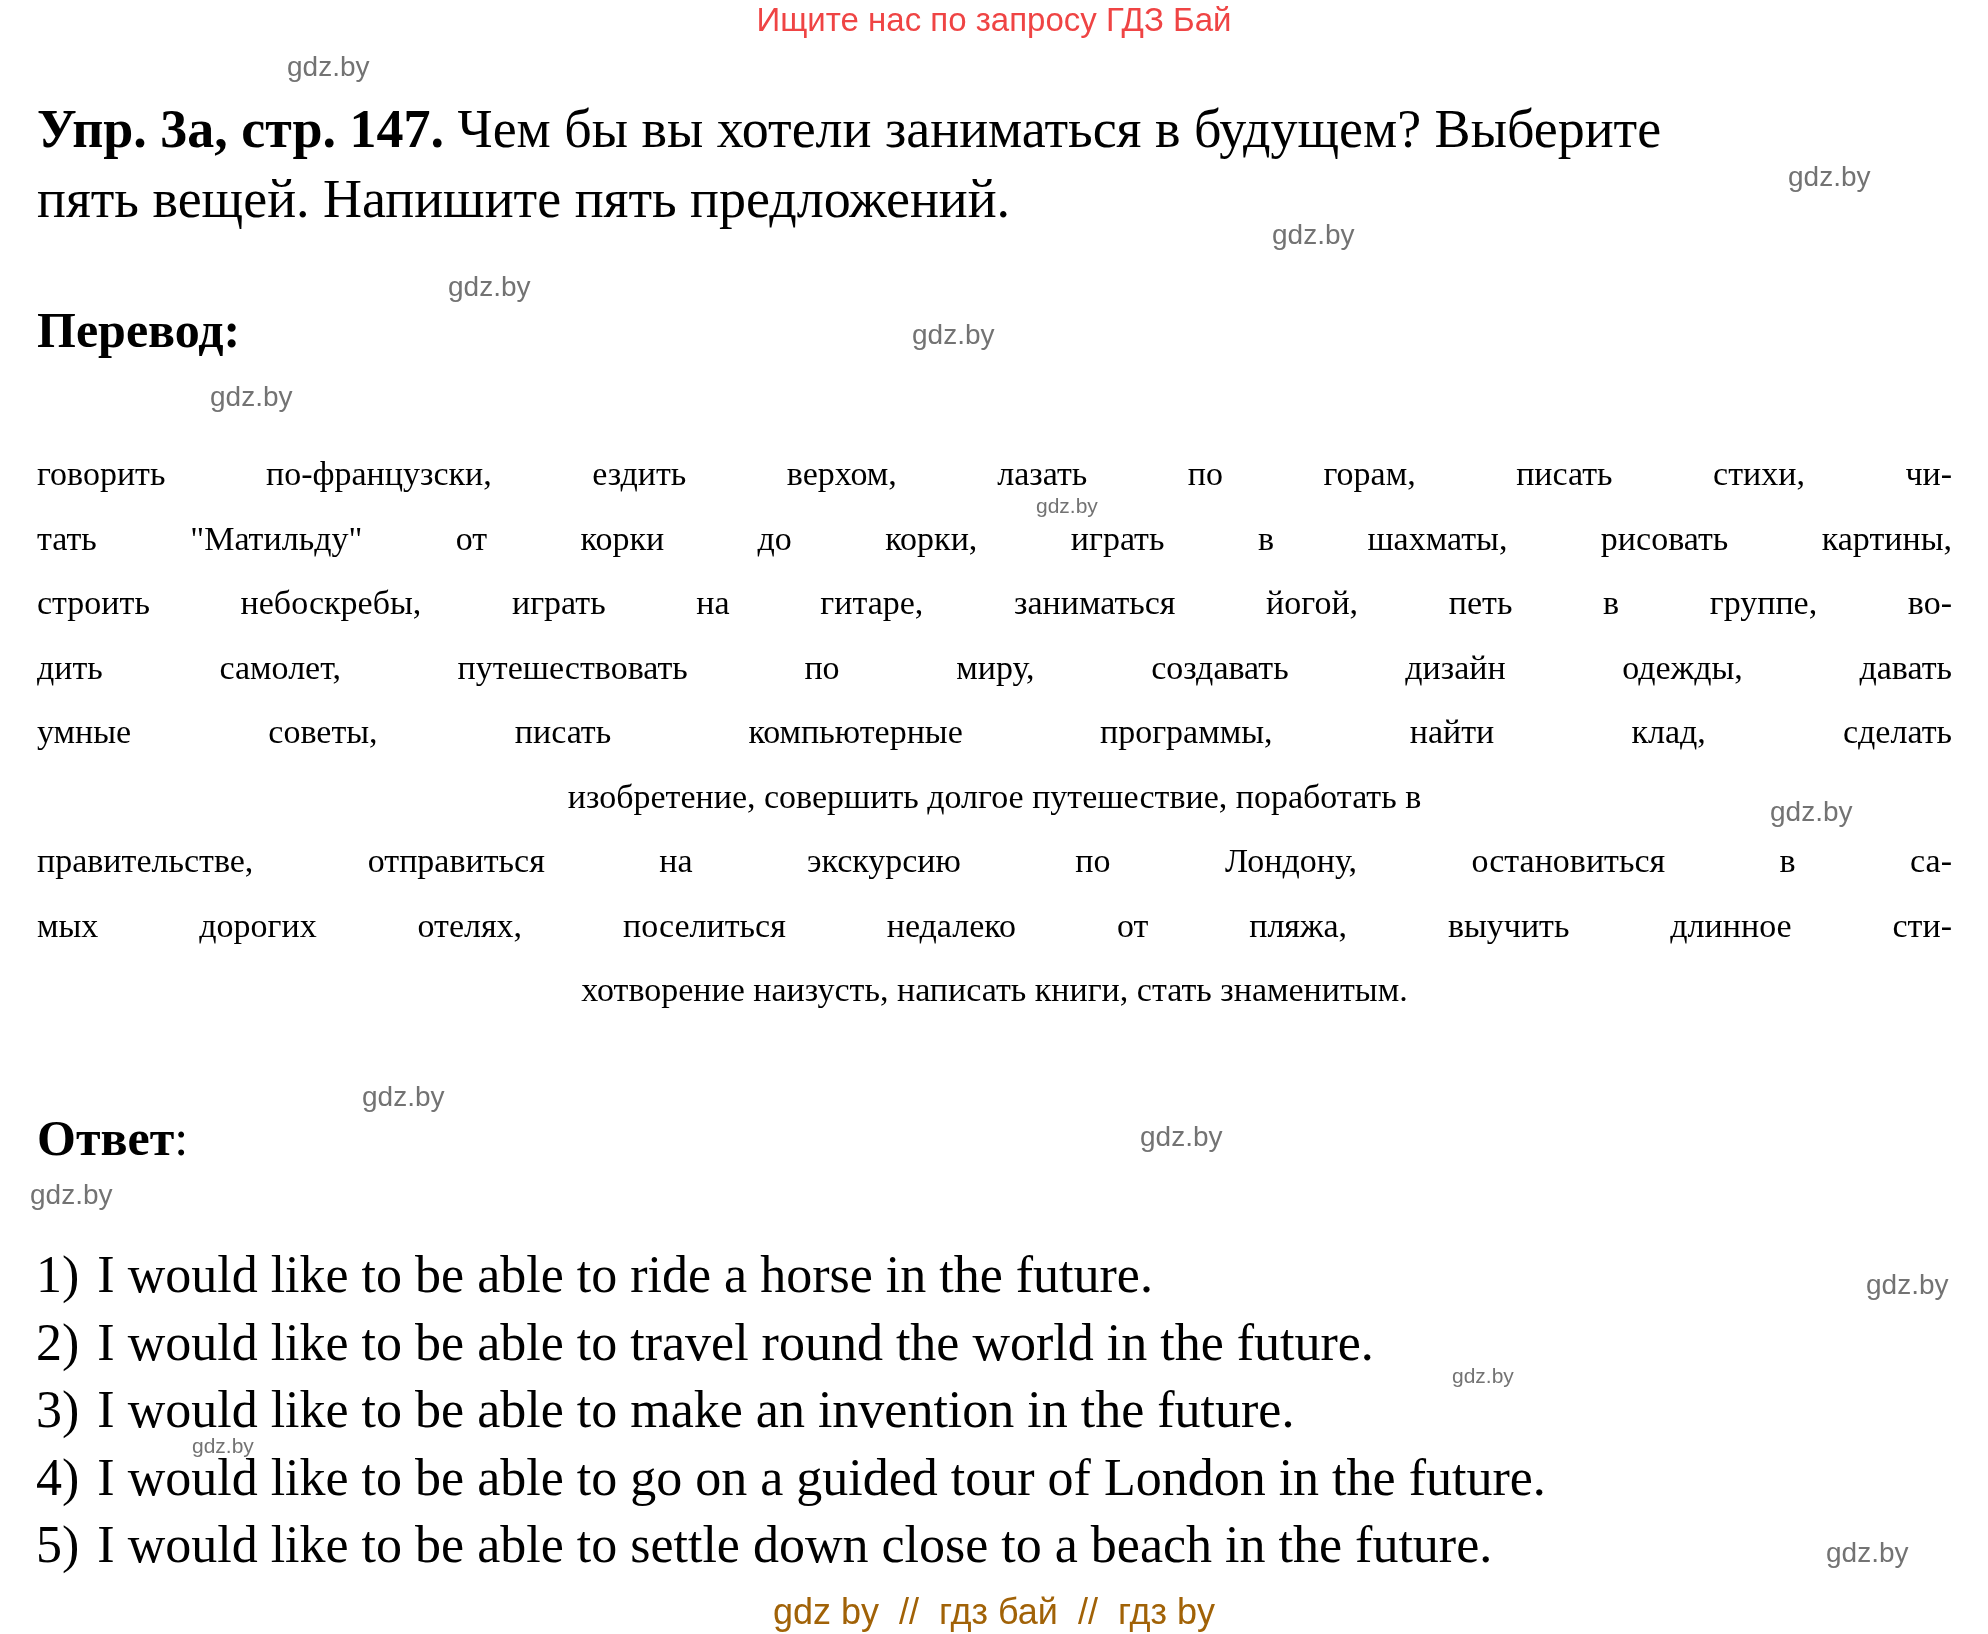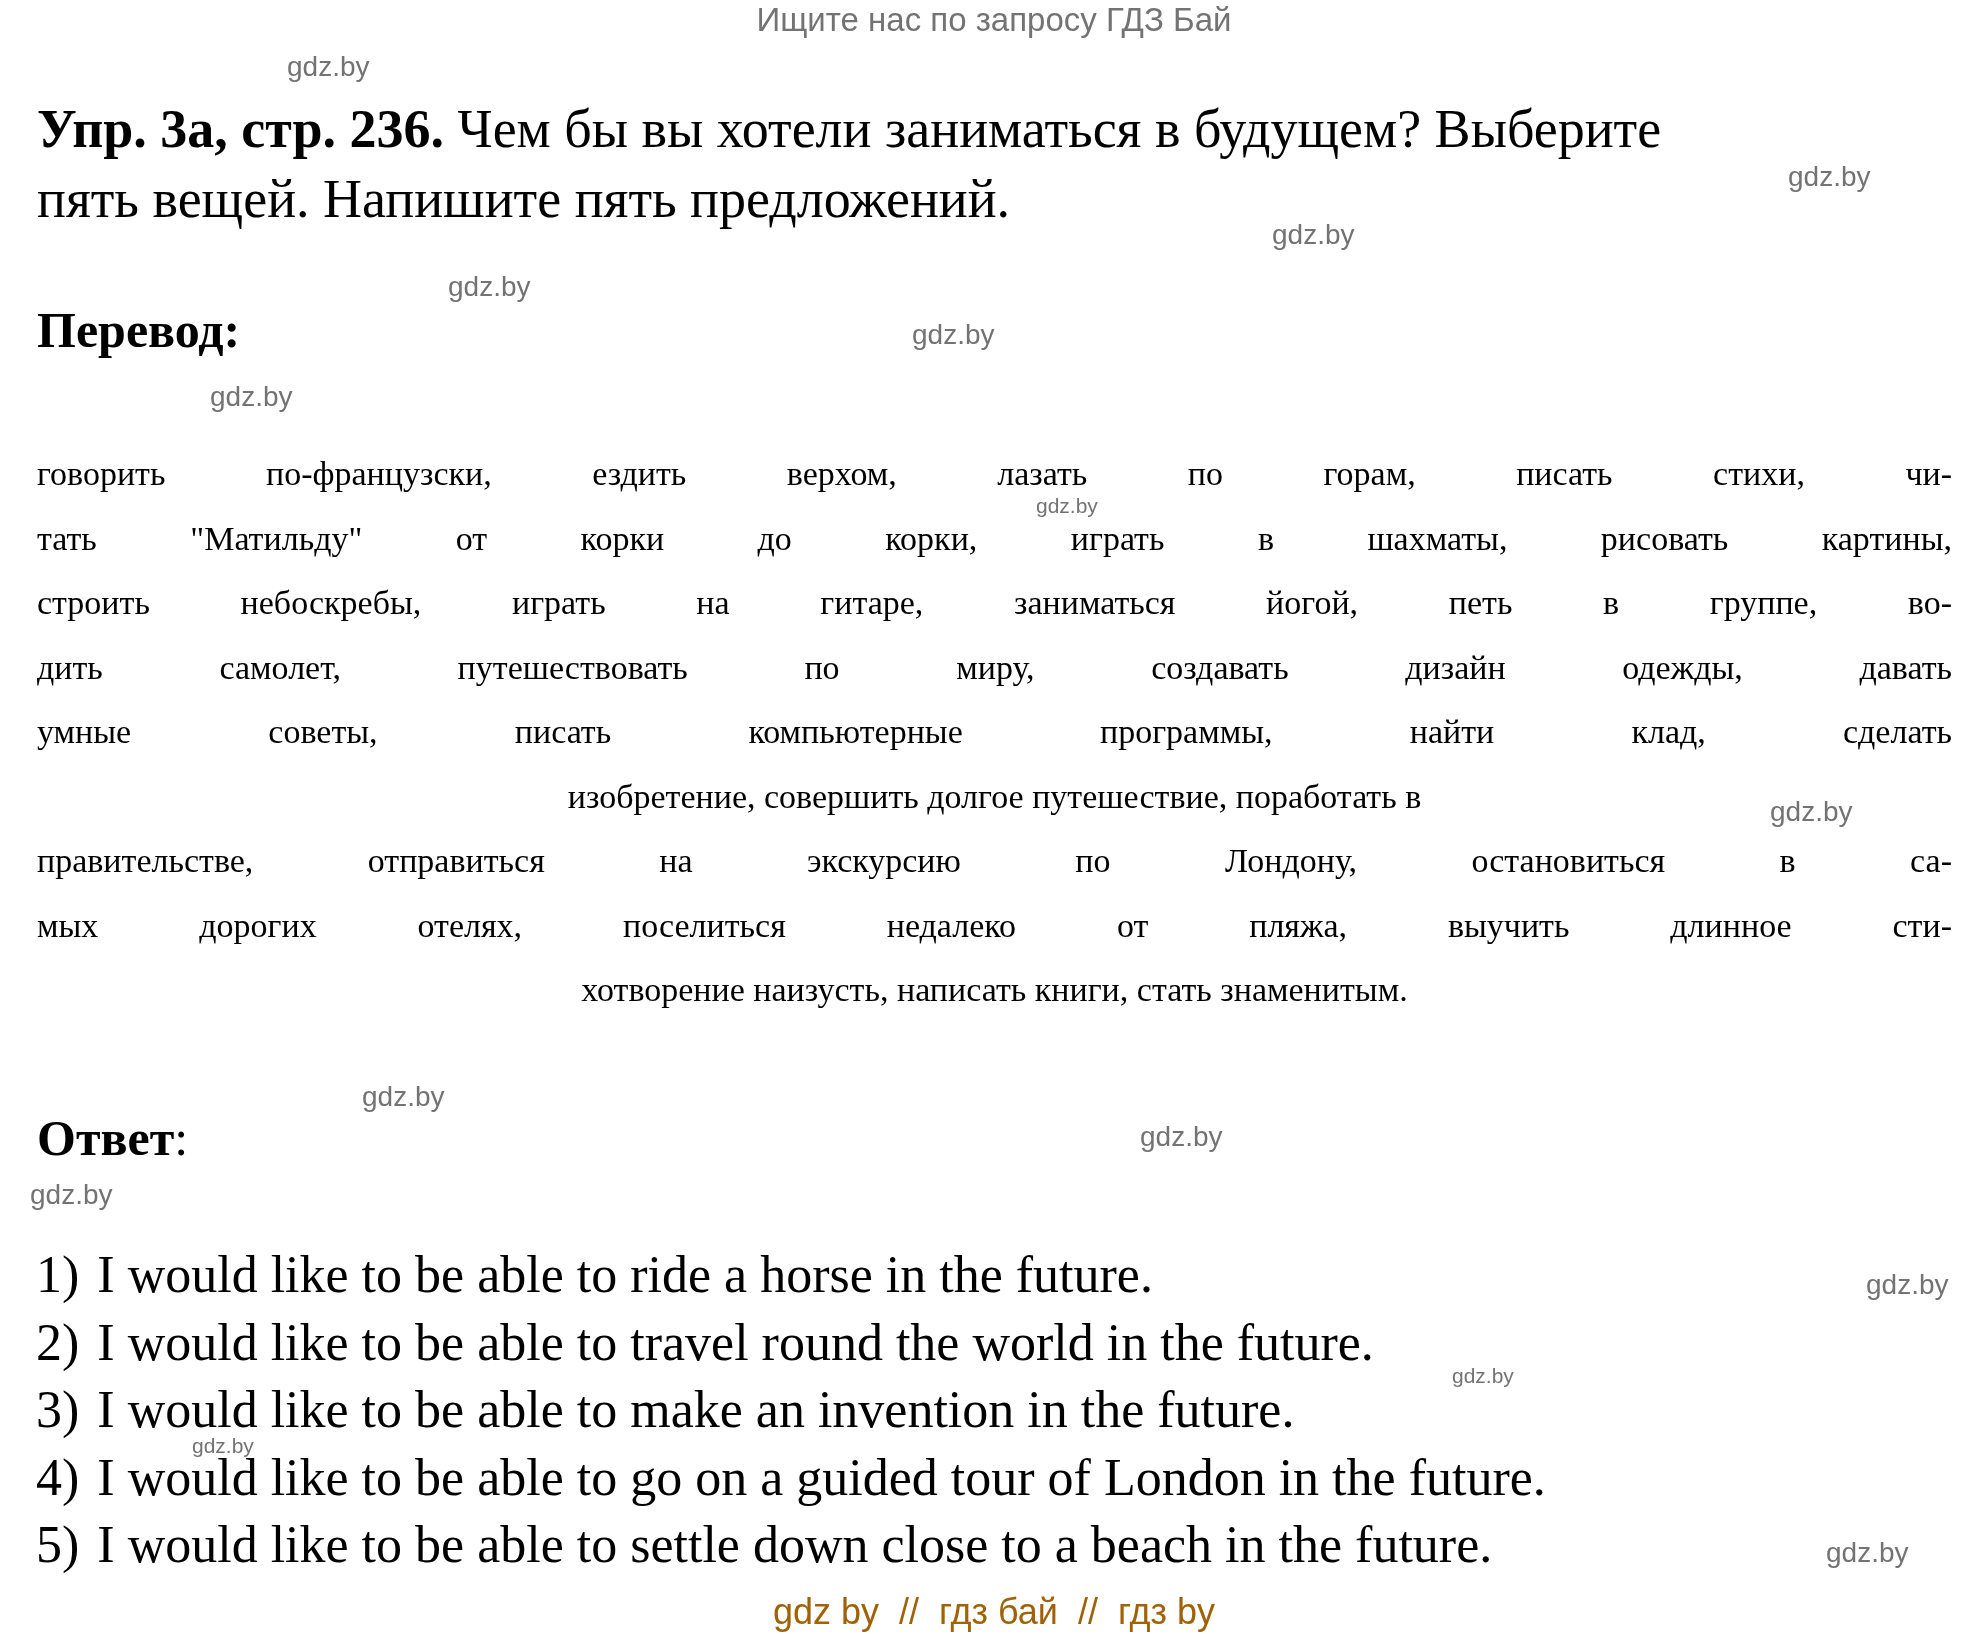--- a/index.html
+++ b/index.html
@@ -79,23 +79,23 @@
     font-size:36px;
     line-height:40px;
     white-space:pre;
   }
 </style>
 </head>
 <body>
 
 <div class="page">
 
-  <div class="banner" style="color: #737373;">Ищите нас по запросу ГДЗ Бай</div>
+  <div class="banner" style="color: #ef4444;">Ищите нас по запросу ГДЗ Бай</div>
 
-  <div class="heading"><b>Упр. 3а, стр. 236.</b><span> Чем бы вы хотели заниматься в будущем? Выберите</span><br>
+  <div class="heading"><b>Упр. 3а, стр. 147.</b><span> Чем бы вы хотели заниматься в будущем? Выберите</span><br>
     <span>пять вещей. Напишите пять предложений.</span>
   </div>
 
   <div class="section-label" style="top:300px;">Перевод:</div>
 
   <div class="paragraph" id="paragraph">
       <div class="tline just">говорить по-французски, ездить верхом, лазать по горам, писать стихи, чи-</div>
       <div class="tline just">тать "Матильду" от корки до корки, играть в шахматы, рисовать картины,</div>
       <div class="tline just">строить небоскребы, играть на гитаре, заниматься йогой, петь в группе, во-</div>
       <div class="tline just">дить самолет, путешествовать по миру, создавать дизайн одежды, давать</div>

